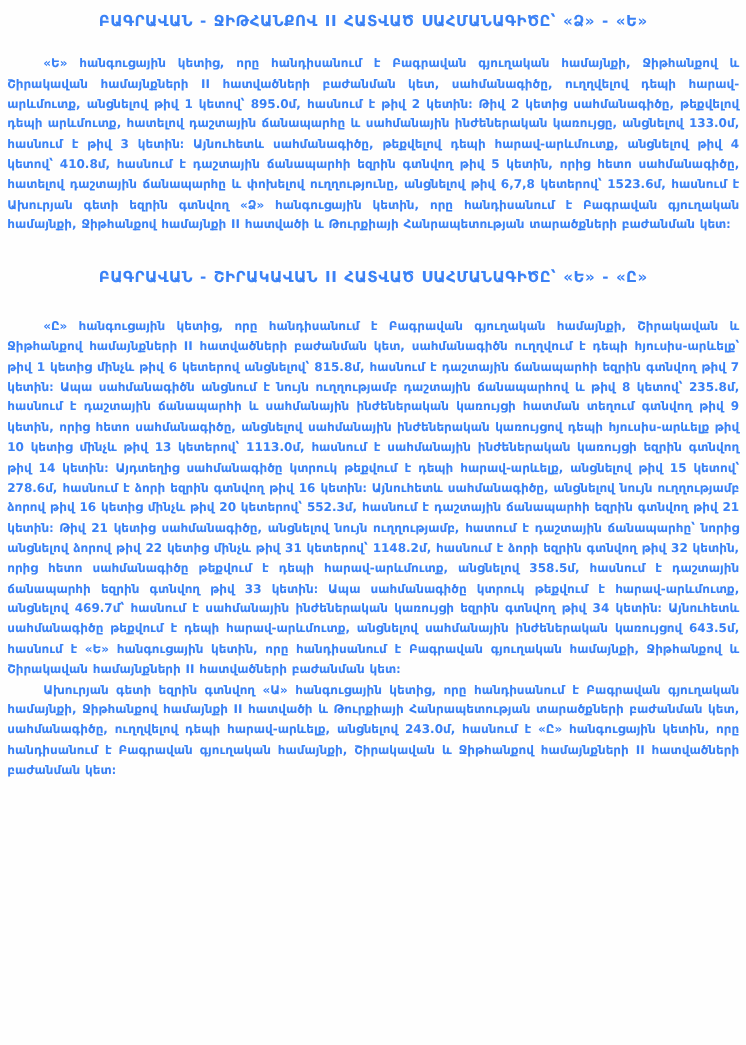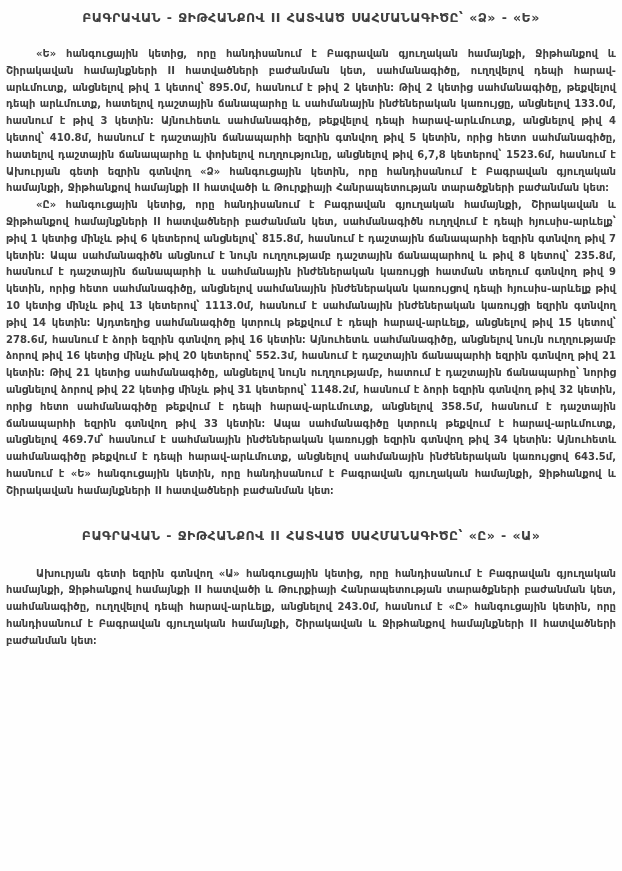--- a/index.html
+++ b/index.html
@@ -8,21 +8,21 @@
     background: #ffffff;
   }
   .page {
     position: relative;
     width: 622px;
     height: 871px;
     box-sizing: border-box;
     background: #fefefe;
     padding: 6px 6px 4px 6px;
     font-family: "DejaVu Sans", sans-serif;
-    color: #404040;
+    color: #3b82f6;
     font-weight: bold;
     overflow: hidden;
     -webkit-font-smoothing: none;
   }
   .section-heading {
     text-align: center;
     font-size: 12.6px;
     line-height: 16px;
     letter-spacing: 0.4px;
     margin: 0;
@@ -42,20 +42,20 @@
 </style>
 </head>
 <body>
 
 <div class="page">
 
   <h1 class="section-heading heading-1">ԲԱԳՐԱՎԱՆ - ՋԻԹՀԱՆՔՈՎ II ՀԱՏՎԱԾ ՍԱՀՄԱՆԱԳԻԾԸ՝ «Ձ» - «Ե»</h1>
 
   <p class="paragraph">«Ե» հանգուցային կետից, որը հանդիսանում է Բագրավան գյուղական համայնքի, Ջիթհանքով և Շիրակավան համայնքների II հատվածների բաժանման կետ, սահմանագիծը, ուղղվելով դեպի հարավ-արևմուտք, անցնելով թիվ 1 կետով՝ 895.0մ, հասնում է թիվ 2 կետին։ Թիվ 2 կետից սահմանագիծը, թեքվելով դեպի արևմուտք, հատելով դաշտային ճանապարհը և սահմանային ինժեներական կառույցը, անցնելով 133.0մ, հասնում է թիվ 3 կետին։ Այնուհետև սահմանագիծը, թեքվելով դեպի հարավ-արևմուտք, անցնելով թիվ 4 կետով՝ 410.8մ, հասնում է դաշտային ճանապարհի եզրին գտնվող թիվ 5 կետին, որից հետո սահմանագիծը, հատելով դաշտային ճանապարհը և փոխելով ուղղությունը, անցնելով թիվ 6,7,8 կետերով՝ 1523.6մ, հասնում է Ախուրյան գետի եզրին գտնվող «Ձ» հանգուցային կետին, որը հանդիսանում է Բագրավան գյուղական համայնքի, Ջիթհանքով համայնքի II հատվածի և Թուրքիայի Հանրապետության տարածքների բաժանման կետ։</p>
 
+  <h2 class="section-heading heading-2">ԲԱԳՐԱՎԱՆ - ՇԻՐԱԿԱՎԱՆ II ՀԱՏՎԱԾ ՍԱՀՄԱՆԱԳԻԾԸ՝ «Ե» - «Ը»</h2>
 
   <p class="paragraph">«Ը» հանգուցային կետից, որը հանդիսանում է Բագրավան գյուղական համայնքի, Շիրակավան և Ջիթհանքով համայնքների II հատվածների բաժանման կետ, սահմանագիծն ուղղվում է դեպի հյուսիս-արևելք՝ թիվ 1 կետից մինչև թիվ 6 կետերով անցնելով՝ 815.8մ, հասնում է դաշտային ճանապարհի եզրին գտնվող թիվ 7 կետին։ Ապա սահմանագիծն անցնում է նույն ուղղությամբ դաշտային ճանապարհով և թիվ 8 կետով՝ 235.8մ, հասնում է դաշտային ճանապարհի և սահմանային ինժեներական կառույցի հատման տեղում գտնվող թիվ 9 կետին, որից հետո սահմանագիծը, անցնելով սահմանային ինժեներական կառույցով դեպի հյուսիս-արևելք թիվ 10 կետից մինչև թիվ 13 կետերով՝ 1113.0մ, հասնում է սահմանային ինժեներական կառույցի եզրին գտնվող թիվ 14 կետին։ Այդտեղից սահմանագիծը կտրուկ թեքվում է դեպի հարավ-արևելք, անցնելով թիվ 15 կետով՝ 278.6մ, հասնում է ձորի եզրին գտնվող թիվ 16 կետին։ Այնուհետև սահմանագիծը, անցնելով նույն ուղղությամբ ձորով թիվ 16 կետից մինչև թիվ 20 կետերով՝ 552.3մ, հասնում է դաշտային ճանապարհի եզրին գտնվող թիվ 21 կետին։ Թիվ 21 կետից սահմանագիծը, անցնելով նույն ուղղությամբ, հատում է դաշտային ճանապարհը՝ նորից անցնելով ձորով թիվ 22 կետից մինչև թիվ 31 կետերով՝ 1148.2մ, հասնում է ձորի եզրին գտնվող թիվ 32 կետին, որից հետո սահմանագիծը թեքվում է դեպի հարավ-արևմուտք, անցնելով 358.5մ, հասնում է դաշտային ճանապարհի եզրին գտնվող թիվ 33 կետին։ Ապա սահմանագիծը կտրուկ թեքվում է հարավ-արևմուտք, անցնելով 469.7մ՝ հասնում է սահմանային ինժեներական կառույցի եզրին գտնվող թիվ 34 կետին։ Այնուհետև սահմանագիծը թեքվում է դեպի հարավ-արևմուտք, անցնելով սահմանային ինժեներական կառույցով 643.5մ, հասնում է «Ե» հանգուցային կետին, որը հանդիսանում է Բագրավան գյուղական համայնքի, Ջիթհանքով և Շիրակավան համայնքների II հատվածների բաժանման կետ։</p>
 
-  <h2 class="section-heading heading-3">ԲԱԳՐԱՎԱՆ - ՋԻԹՀԱՆՔՈՎ II ՀԱՏՎԱԾ ՍԱՀՄԱՆԱԳԻԾԸ՝ «Ը» - «Ա»</h2>
 
   <p class="paragraph">Ախուրյան գետի եզրին գտնվող «Ա» հանգուցային կետից, որը հանդիսանում է Բագրավան գյուղական համայնքի, Ջիթհանքով համայնքի II հատվածի և Թուրքիայի Հանրապետության տարածքների բաժանման կետ, սահմանագիծը, ուղղվելով դեպի հարավ-արևելք, անցնելով 243.0մ, հասնում է «Ը» հանգուցային կետին, որը հանդիսանում է Բագրավան գյուղական համայնքի, Շիրակավան և Ջիթհանքով համայնքների II հատվածների բաժանման կետ։</p>
 
 </div>
 
 </body></html>

